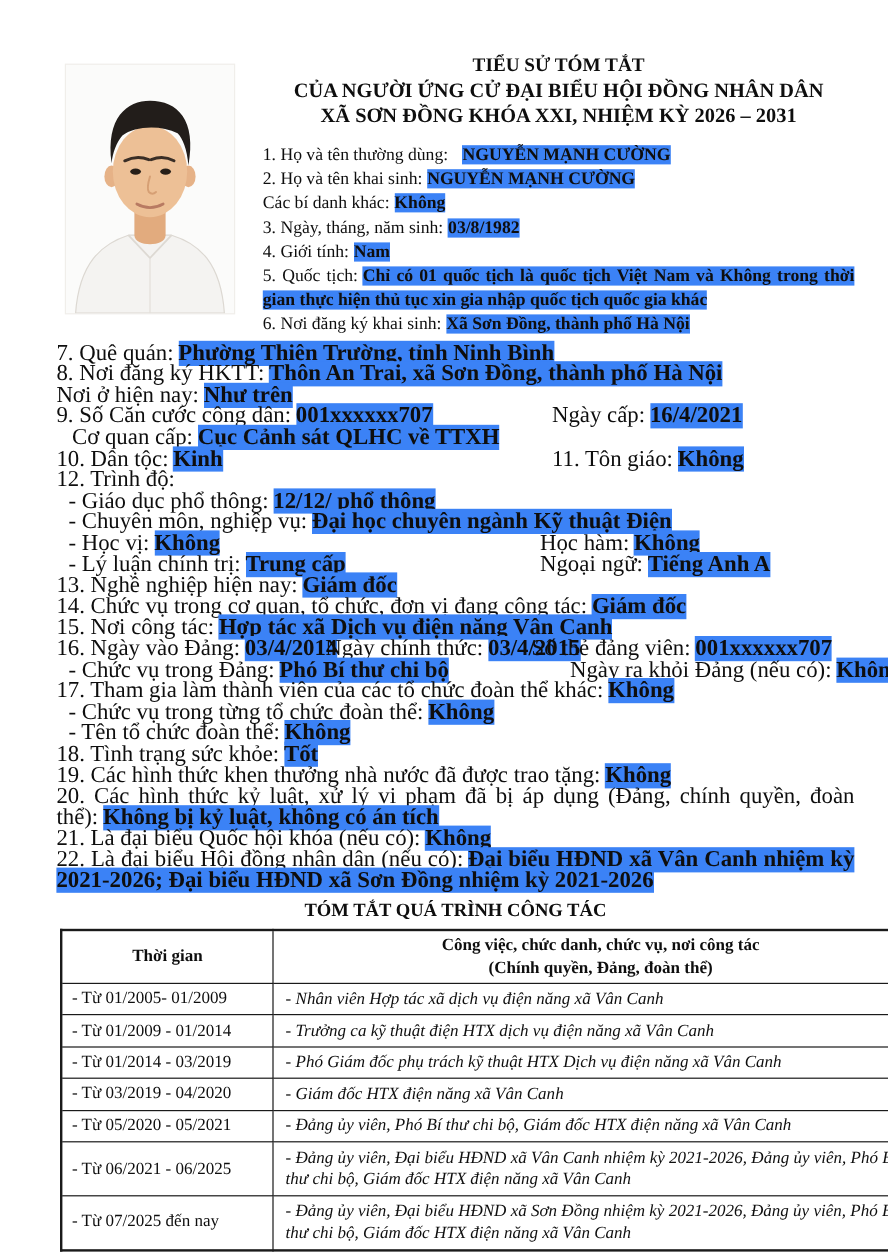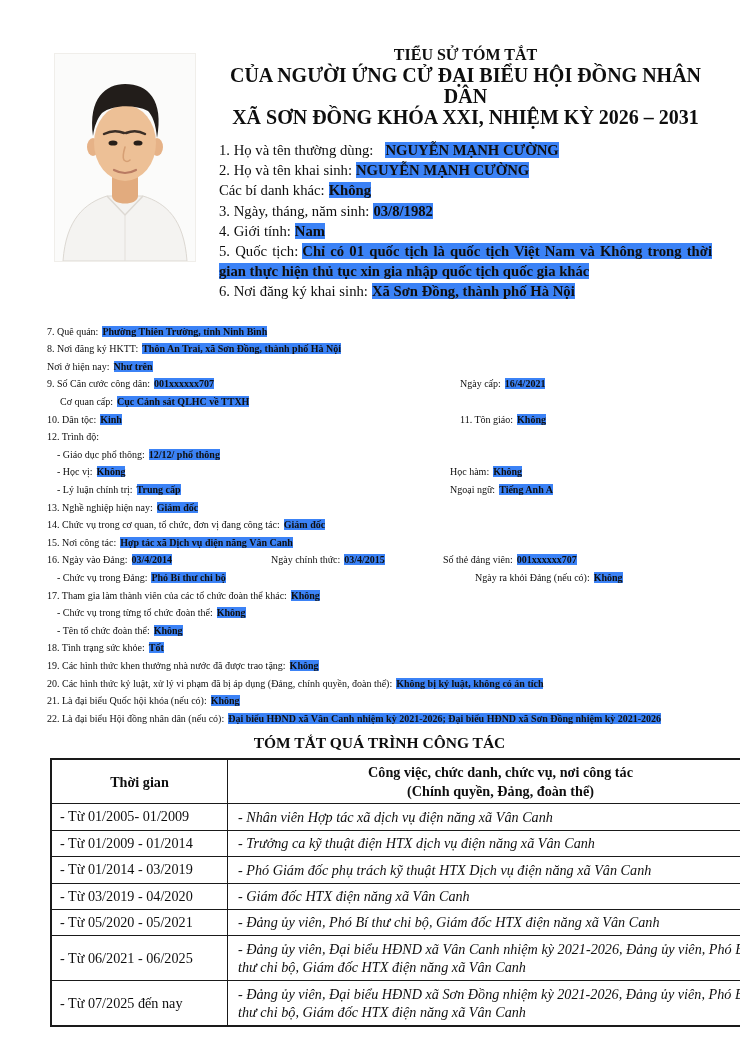--- a/index.html
+++ b/index.html
@@ -10,24 +10,24 @@
   .page{padding:44px 28px 0 47px;}
   
   .hdr{display:flex;align-items:flex-start;}
   .photo{
     flex:none;width:140px;height:207px;margin:10px 0 0 8px;
     background:#fbfbfa;box-shadow:0 0 0 1px #f0eeea;
   }
   .hcol{flex:1;margin-left:24px;min-width:0;}
   .title{text-align:center;font-weight:bold;}
   .t1{font-size:16px;line-height:21px;}
-  .t2{font-size:20px;line-height:21px;}
+  .t2{font-size:17px;line-height:21px;}
   .hitems{margin-top:12px;font-size:14.7px;line-height:20.2px;text-align:justify;}
   
-  .info{margin-top:21px;font-size:10px;line-height:17.6px;text-align:justify;}
+  .info{margin-top:5px;font-size:19px;line-height:17.6px;text-align:justify;}
   .row{position:relative;}
   .nw{white-space:nowrap;}
   .lb{}
   .vl{font-weight:bold;margin-left:4px;background:#3b82f6;}
   .g{margin-left:12px;}
   .cr{position:absolute;left:413px;top:0;}
   .crb{position:absolute;left:428px;top:0;}
   .c2{position:absolute;left:224px;top:0;}
   .c3{position:absolute;left:396px;top:0;}
   .ind{padding-left:13px;}
@@ -90,20 +90,21 @@
 
   <div class="info">
     <div class="row"><span class="lb">7. Quê quán:</span><span class="vl">Phường Thiên Trường, tỉnh Ninh Bình</span></div>
     <div class="row"><span class="lb">8. Nơi đăng ký HKTT:</span><span class="vl">Thôn An Trai, xã Sơn Đồng, thành phố Hà Nội</span></div>
     <div class="row"><span class="lb">Nơi ở hiện nay:</span><span class="vl">Như trên</span></div>
     <div class="row nw"><span class="lb">9. Số Căn cước công dân:</span><span class="vl">001xxxxxx707</span><span class="cr"><span class="lb">Ngày cấp:</span><span class="vl">16/4/2021</span></span></div>
     <div class="row ind"><span class="lb">Cơ quan cấp:</span><span class="vl">Cục Cảnh sát QLHC về TTXH</span></div>
     <div class="row nw"><span class="lb">10. Dân tộc:</span><span class="vl">Kinh</span><span class="cr"><span class="lb">11. Tôn giáo:</span><span class="vl">Không</span></span></div>
     <div class="row"><span class="lb">12. Trình độ:</span></div>
     <div class="row d"><span class="lb">- Giáo dục phổ thông:</span><span class="vl">12/12/ phổ thông</span></div>
+    <div class="row d"><span class="lb">- Chuyên môn, nghiệp vụ:</span><span class="vl">Đại học chuyên ngành Kỹ thuật Điện</span></div>
     <div class="row d nw"><span class="lb">- Học vị:</span><span class="vl">Không</span><span class="cr" style="left:403px;"><span class="lb">Học hàm:</span><span class="vl">Không</span></span></div>
     <div class="row d nw"><span class="lb">- Lý luận chính trị:</span><span class="vl">Trung cấp</span><span class="cr" style="left:403px;"><span class="lb">Ngoại ngữ:</span><span class="vl">Tiếng Anh A</span></span></div>
     <div class="row"><span class="lb">13. Nghề nghiệp hiện nay:</span><span class="vl">Giám đốc</span></div>
     <div class="row"><span class="lb">14. Chức vụ trong cơ quan, tổ chức, đơn vị đang công tác:</span><span class="vl">Giám đốc</span></div>
     <div class="row"><span class="lb">15. Nơi công tác:</span><span class="vl">Hợp tác xã Dịch vụ điện năng Vân Canh</span></div>
     <div class="row nw"><span class="lb">16. Ngày vào Đảng:</span><span class="vl">03/4/2014</span><span class="c2"><span class="lb">Ngày chính thức:</span><span class="vl">03/4/2015</span></span><span class="c3"><span class="lb">Số thẻ đảng viên:</span><span class="vl">001xxxxxx707</span></span></div>
     <div class="row d nw"><span class="lb">- Chức vụ trong Đảng:</span><span class="vl">Phó Bí thư chi bộ</span><span class="crb"><span class="lb">Ngày ra khỏi Đảng (nếu có):</span><span class="vl">Không</span></span></div>
     <div class="row"><span class="lb">17. Tham gia làm thành viên của các tổ chức đoàn thể khác:</span><span class="vl">Không</span></div>
     <div class="row d"><span class="lb">- Chức vụ trong từng tổ chức đoàn thể:</span><span class="vl">Không</span></div>
     <div class="row d"><span class="lb">- Tên tổ chức đoàn thể:</span><span class="vl">Không</span></div>

